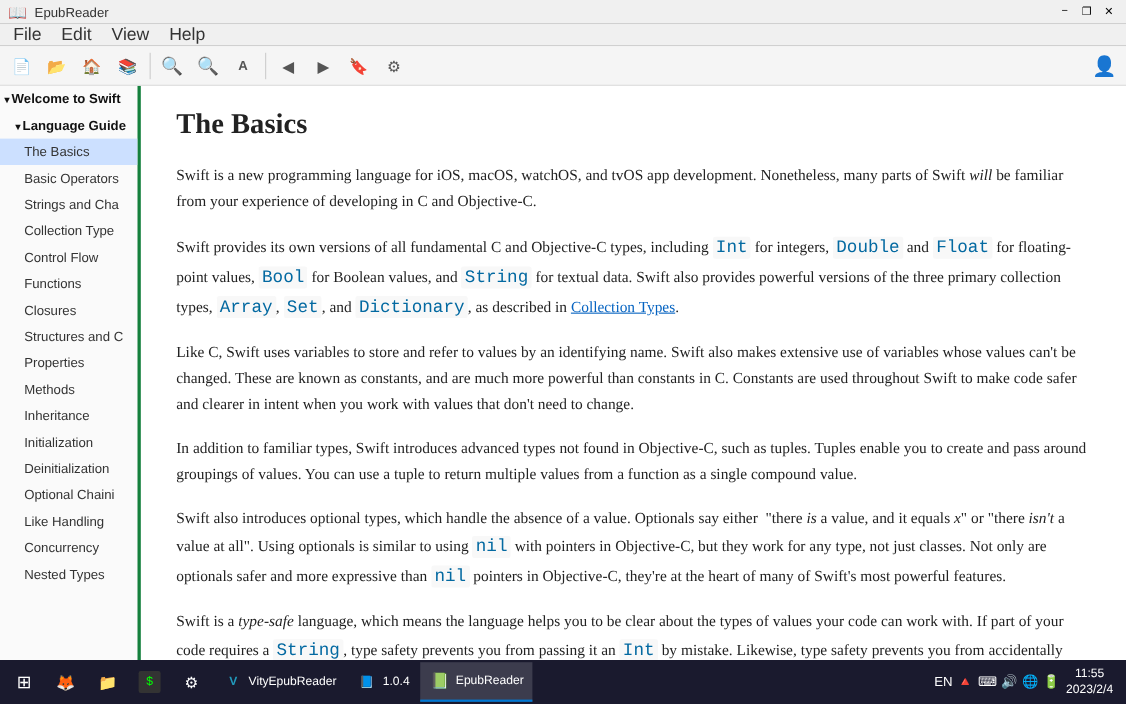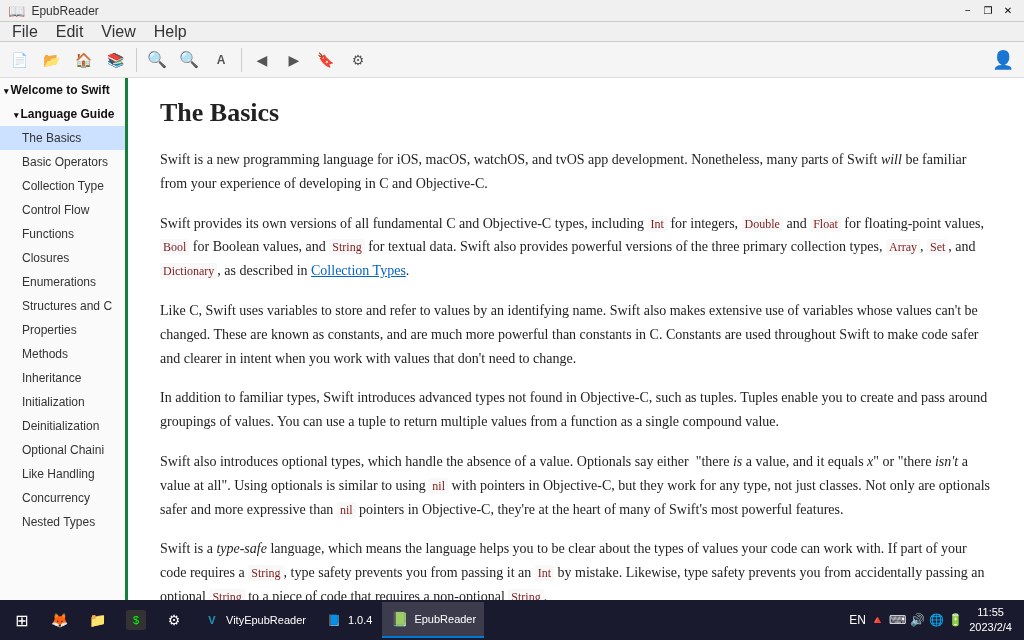--- a/index.html
+++ b/index.html
@@ -118,23 +118,23 @@
     .content-text {
       font-size: 14px;
       line-height: 1.7;
       color: #222;
       margin-bottom: 16px;
       font-family: Georgia, 'Times New Roman', serif;
       margin-top: 12px;
     }
 
     .content-text .code-inline {
-      font-family: Liberation Serif, serif;
-      font-size: 12px;
-      color: #7f1d1d;
+      font-family: Liberation Mono, monospace;
+      font-size: 16px;
+      color: #0369a1;
       background: #f8f8f8;
       padding: 1px 3px;
       border-radius: 2px;
     }
 
     .content-text a {
       color: #0563c1;
       text-decoration: underline;
     }
 
@@ -245,25 +245,25 @@
 
   <div class="sidebar">
     <div class="sidebar-item section-header">
       <span class="chevron">▾</span>Welcome to Swift
     </div>
     <div class="sidebar-item section-header indent1">
       <span class="chevron">▾</span>Language Guide
     </div>
     <div class="sidebar-item indent2 selected">The Basics</div>
     <div class="sidebar-item indent2">Basic Operators</div>
+    <div class="sidebar-item indent2">Strings and Cha</div>
     <div class="sidebar-item indent2">Collection Type</div>
     <div class="sidebar-item indent2">Control Flow</div>
     <div class="sidebar-item indent2">Functions</div>
     <div class="sidebar-item indent2">Closures</div>
-    <div class="sidebar-item indent2">Enumerations</div>
     <div class="sidebar-item indent2">Structures and C</div>
     <div class="sidebar-item indent2">Properties</div>
     <div class="sidebar-item indent2">Methods</div>
     <div class="sidebar-item indent2">Inheritance</div>
     <div class="sidebar-item indent2">Initialization</div>
     <div class="sidebar-item indent2">Deinitialization</div>
     <div class="sidebar-item indent2">Optional Chaini</div>
     <div class="sidebar-item indent2">Like Handling</div>
     <div class="sidebar-item indent2">Concurrency</div>
     <div class="sidebar-item indent2">Nested Types</div>

